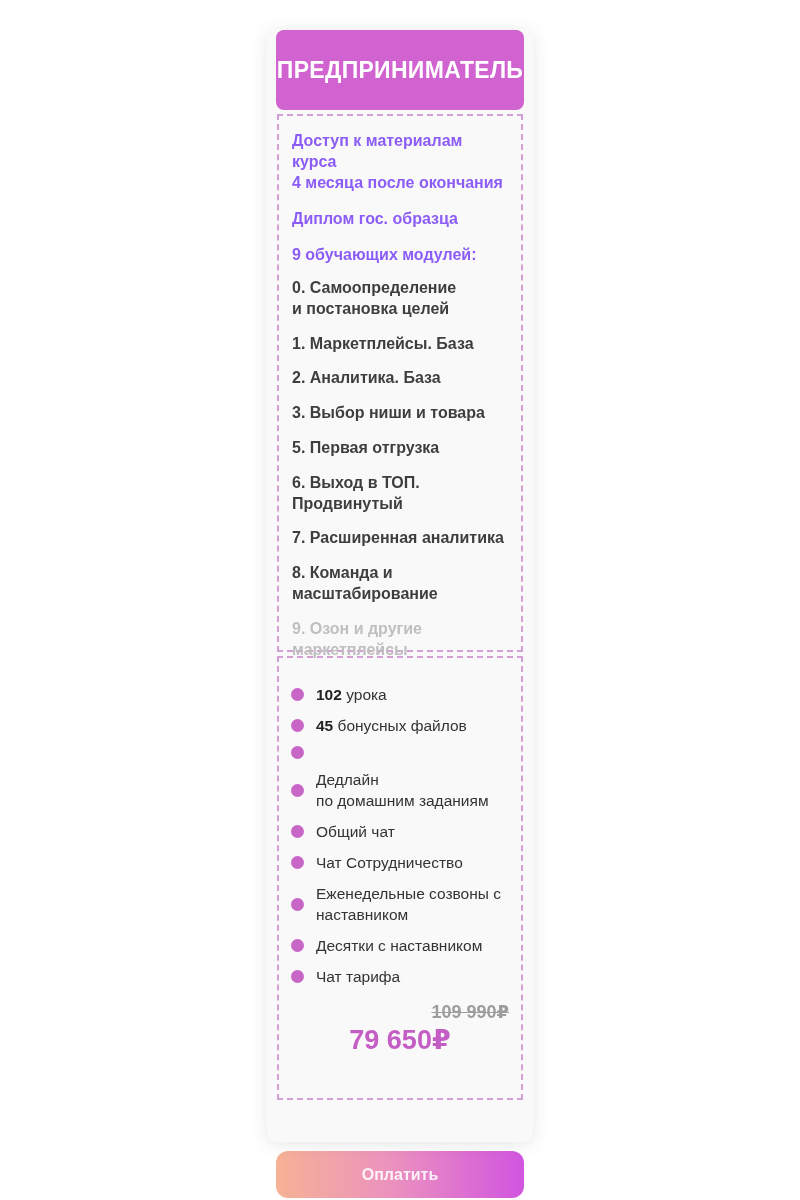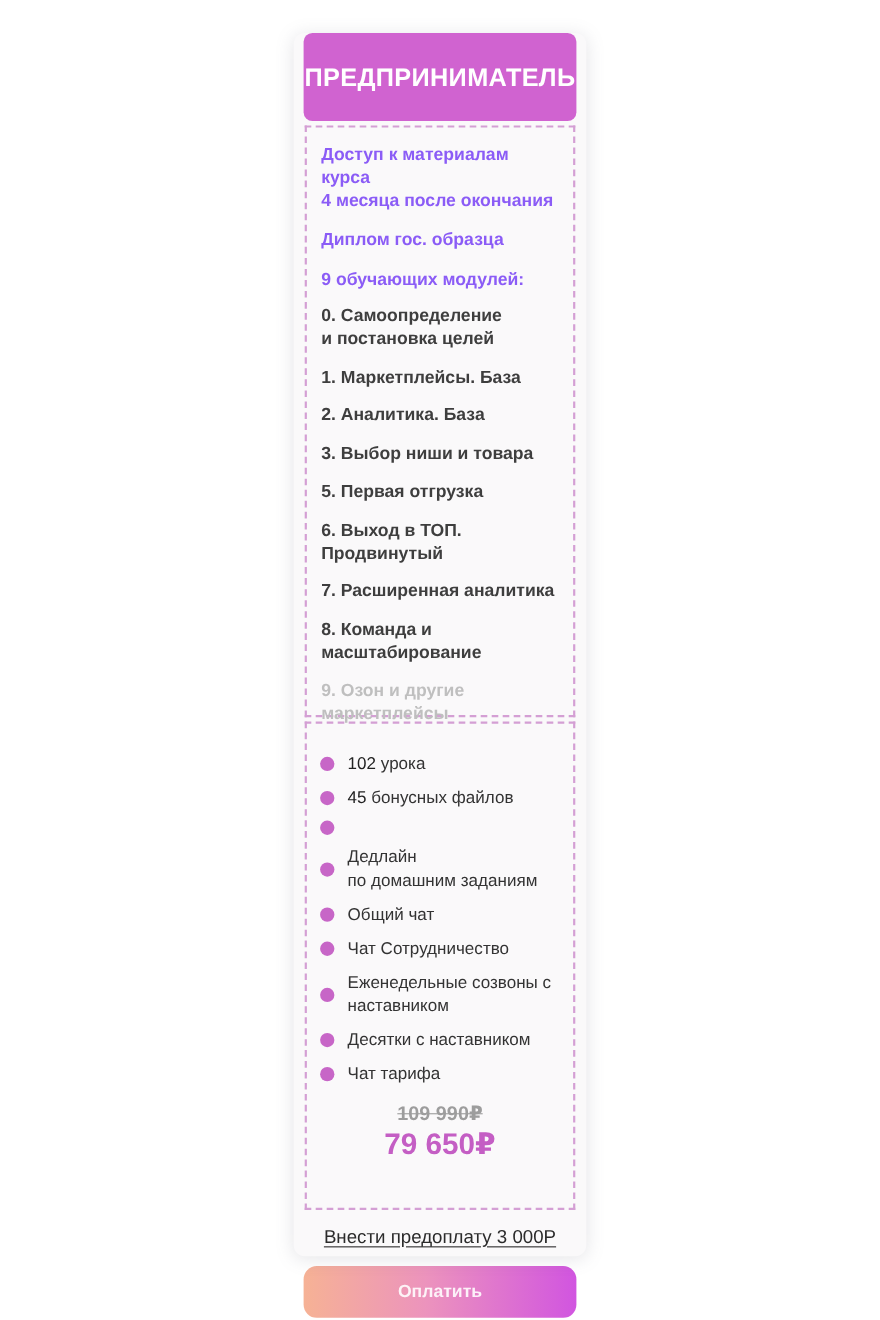--- a/index.html
+++ b/index.html
@@ -62,25 +62,25 @@
     margin: 0 0 10px;
   }
   .bullet {
     width: 13px; height: 13px; border-radius: 50%;
     background: #c766c7; flex: 0 0 13px; margin-right: 12px;
   }
   .ftext {
     color: #333333; font-size: 15.5px; line-height: 21px;
     white-space: pre-line;
   }
-  .ftext b { color: #222222; font-weight: 400; margin-top: 48px; }
+  .ftext b { color: #222222; font-weight: 700; margin-top: 48px; }
   .price-block { text-align: center; margin-top: 14px; }
   .old-price {
     color: #9d9d9d; font-size: 18px; font-weight: 600;
-    text-decoration: line-through; line-height: 22px;
+    text-decoration: line-through; line-height: 22px; text-align: right;
   }
   .new-price {
     color: #c45ec4; font-size: 27px; font-weight: 700; line-height: 34px;
   }
   .prepay {
     display: block; text-align: center;
     margin-top: 15px;
     color: #2b2b2b; font-size: 17px; font-weight: 500;
     text-decoration: underline; text-underline-offset: 3px;
     cursor: pointer;
@@ -165,17 +165,16 @@
           <span class="bullet"></span>
           <span class="ftext"><b></b><span>Чат тарифа</span></span>
         </li>
       </ul>
       <div class="price-block">
         <div class="old-price">109 990₽</div>
         <div class="new-price">79 650₽</div>
       </div>
     </div>
 
-    <a class="prepay">Внести предоплату 3 000Р</a>
   </div>
 
   <button class="pay-btn">Оплатить</button>
 </div>
 
 </body></html>

